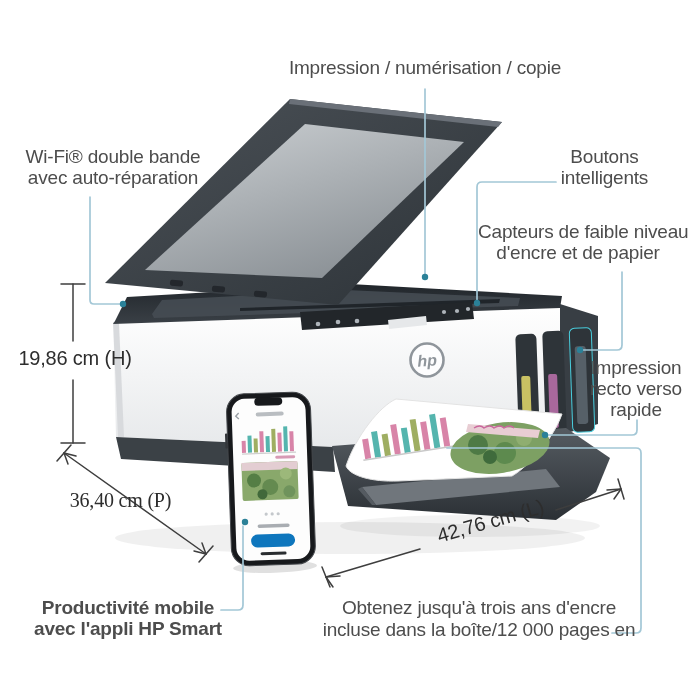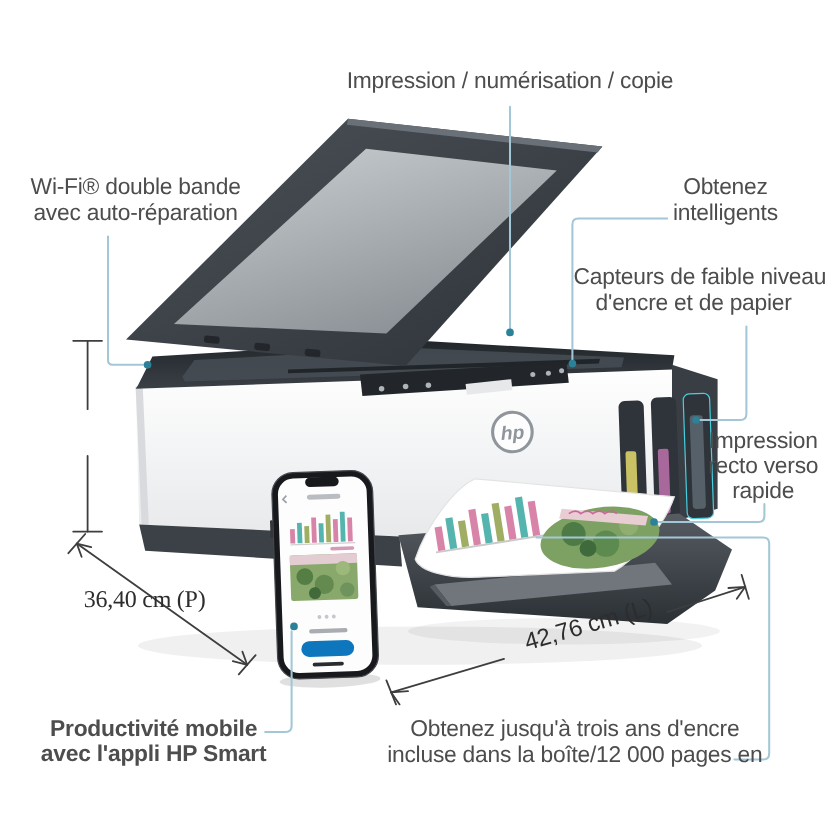--- a/index.html
+++ b/index.html
@@ -217,35 +217,36 @@
 </svg>
 
   <div class="lbl" id="lbl-top" style="left:240px;top:57px;width:370px;">Impression / numérisation / copie</div>
 
   <div class="lbl" style="left:8px;top:146px;width:210px;">
     <div>Wi-Fi® double bande</div>
     <div>avec auto-réparation</div>
   </div>
 
   <div class="lbl" style="left:537px;top:146px;width:135px;">
-    <div>Obtenez</div>
+    <div>Boutons</div>
     <div>intelligents</div>
   </div>
 
   <div class="lbl" style="left:478px;top:221px;width:200px;">
     <div>Capteurs de faible niveau</div>
     <div>d'encre et de papier</div>
   </div>
 
   <div class="lbl" style="left:575px;top:357px;width:122px;">
     <div>Impression</div>
     <div>recto verso</div>
     <div>rapide</div>
   </div>
 
+  <div class="dim" style="left:10px;top:347px;width:130px;">19,86 cm (H)</div>
 
   <div class="dim" style="left:58px;top:489px;width:125px;font-family:Liberation Serif, serif;">36,40 cm (P)</div>
 
   <div class="dim" id="dim-l" style="left:428px;top:510px;width:125px;">42,76 cm (L)</div>
 
   <div class="lbl" style="left:30px;top:597px;width:196px;font-weight:bold;">
     <div>Productivité mobile</div>
     <div>avec l'appli HP Smart</div>
   </div>
 

